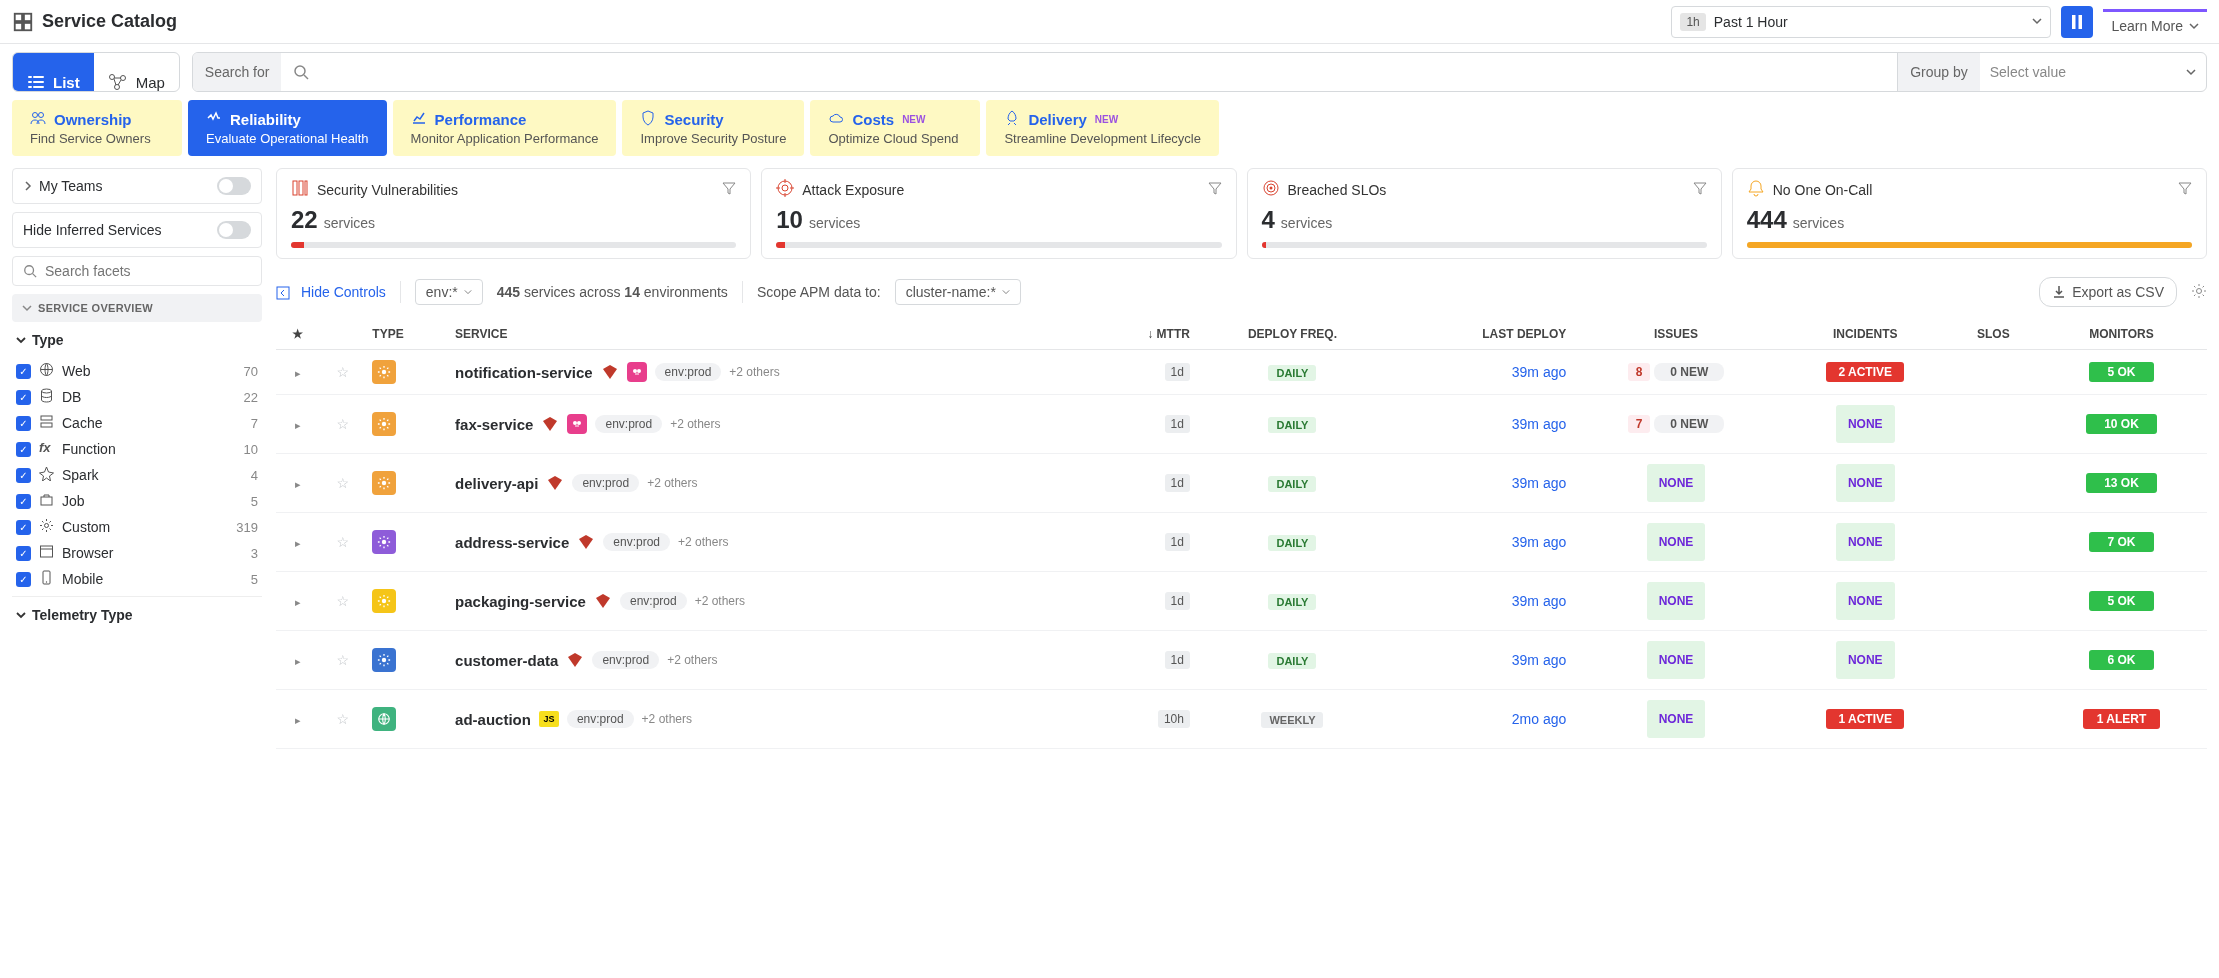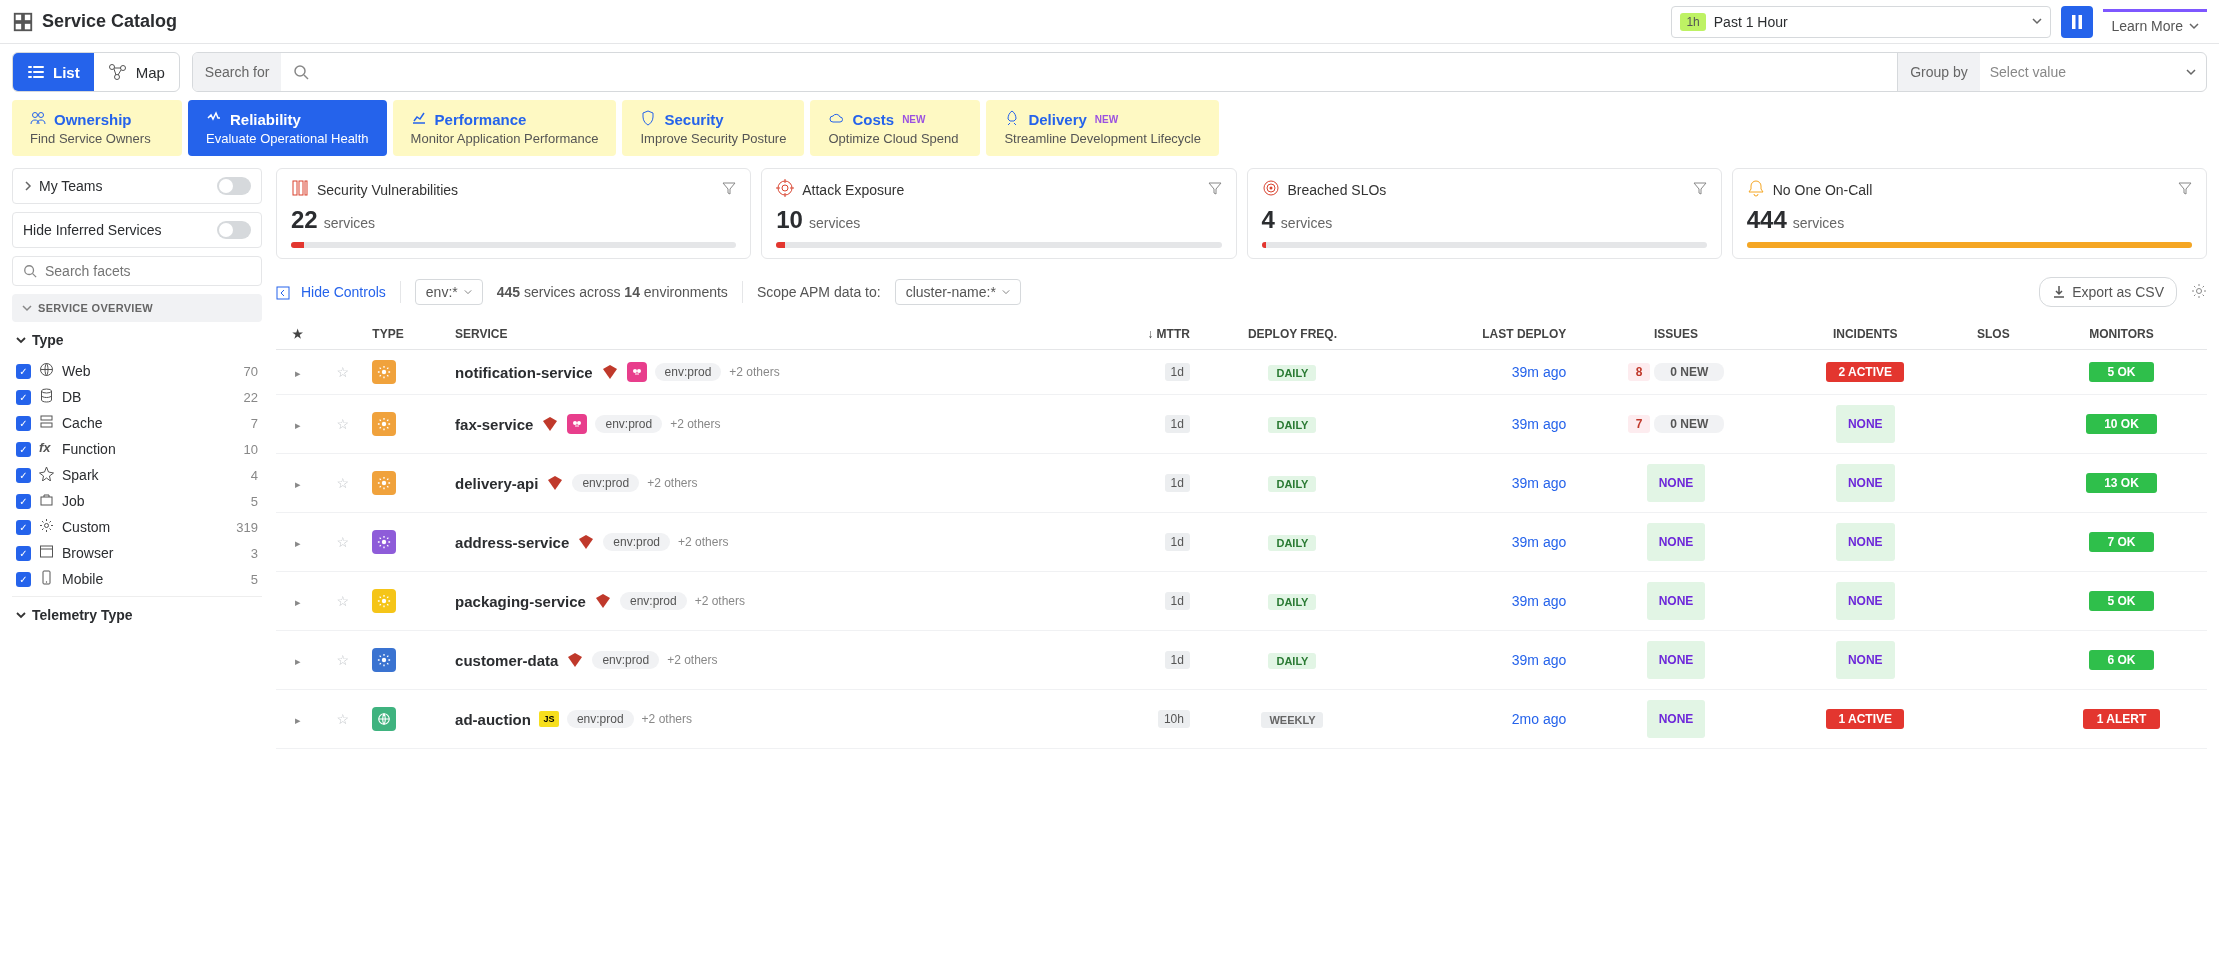--- a/index.html
+++ b/index.html
@@ -6,27 +6,27 @@
 body{font-family:-apple-system,BlinkMacSystemFont,"Segoe UI",Helvetica,Arial,sans-serif;font-size:13px;color:#2b2d30;background:#fff}
 .topbar{display:flex;align-items:center;height:44px;border-bottom:1px solid #e5e6e8;padding:0 12px;gap:8px}
 .brand{display:flex;align-items:center;gap:8px;font-weight:700;font-size:18px}
 .logo{width:22px;height:22px;display:inline-block}
 .topnav{display:flex;gap:34px;margin-left:24px}
 .topnav-item{padding:10px 2px;font-size:15px;color:#666;cursor:pointer;border-bottom:3px solid transparent}
 .topnav-item.active{color:#2b2d30;border-bottom-color:#2563eb;font-weight:500}
 .beta{font-size:10px;color:#9b51e0;font-weight:600;margin-left:4px}
 .top-right{margin-left:auto;display:flex;align-items:center;gap:10px}
 .tf-wrap{display:flex;align-items:center;border:1px solid #d6d9dc;border-radius:4px;height:32px;padding:0 8px;gap:8px;min-width:380px}
-.tf-badge{background:#bef264;border-radius:3px;padding:2px 6px;font-size:12px;color:#555}
+.tf-badge{background:#e5e5e5;border-radius:3px;padding:2px 6px;font-size:12px;color:#555}
 .tf-label{flex:1;font-size:14px}
 .pause-btn{width:32px;height:32px;display:flex;align-items:center;justify-content:center;background:#2563eb;border-radius:4px;color:#fff;cursor:pointer}
 .learn{display:flex;align-items:center;gap:6px;font-size:14px;color:#555;border-top:3px solid #7e57ff;padding:6px 8px 0 8px}
 .subbar{display:flex;align-items:center;height:56px;padding:0 12px;gap:12px}
 .view-toggle{display:flex;border:1px solid #d6d9dc;border-radius:6px;overflow:hidden;height:40px}
-.vt-btn{display:flex;align-items:center;gap:8px;padding:0 14px;font-size:15px;cursor:pointer}
+.vt-btn{display:flex;align-items:flex-end;gap:8px;padding:0 14px;font-size:15px;cursor:pointer}
 .vt-btn.active{background:#2563eb;color:#fff;font-weight:600}
 .searchbar{display:flex;align-items:center;flex:1;height:40px;border:1px solid #d6d9dc;border-radius:6px;overflow:hidden}
 .sb-label{background:#f1f2f4;color:#666;padding:0 12px;height:100%;display:flex;align-items:center;font-size:14px}
 .sb-icon{width:40px;display:flex;align-items:center;justify-content:center;color:#888}
 .sb-input{flex:1;border:none;outline:none;font-size:14px;padding:0 6px}
 .gb-label{background:#f1f2f4;color:#666;padding:0 12px;height:100%;display:flex;align-items:center;font-size:14px;border-left:1px solid #d6d9dc}
 .gb-select{padding:0 10px;color:#888;font-size:14px;display:flex;align-items:center;gap:120px}
 .lenses{display:flex;gap:6px;padding:0 12px 12px 12px}
 .lens{flex:0 0 auto;padding:10px 18px;border-radius:4px;background:#fef9c3;cursor:pointer;min-width:170px}
 .lens.active{background:#2563eb;color:#fff}

